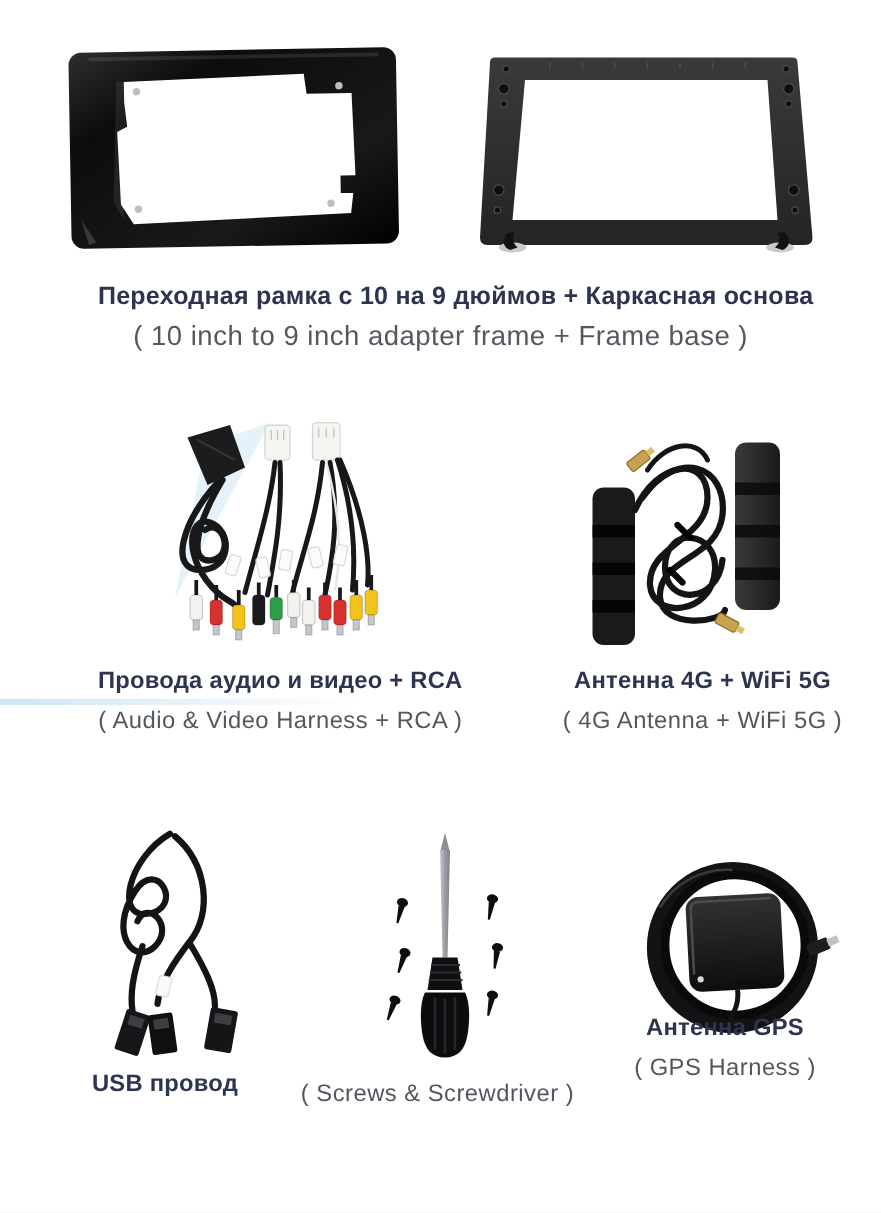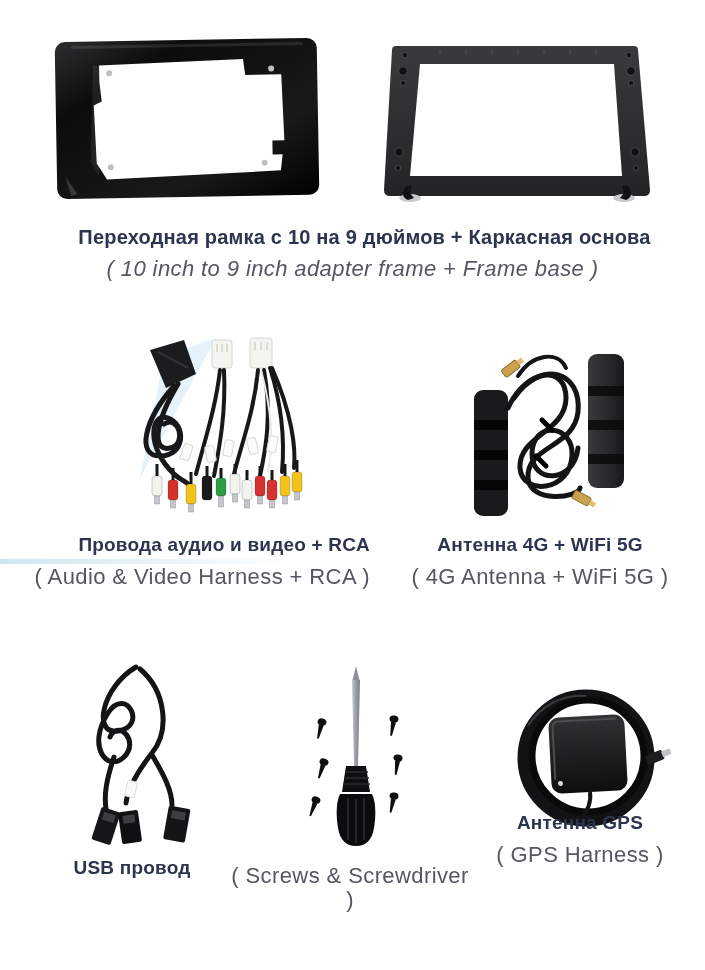--- a/index.html
+++ b/index.html
@@ -25,36 +25,36 @@
     font-weight:700;
     color:var(--ru-color);
     letter-spacing:.2px;
   }
   .caption .en{
     font-weight:400;
     color:var(--en-color);
     letter-spacing:.4px;
   }
   .caption-main .ru{font-size:20px;line-height:26px;padding-left:24px;}
-  .caption-main .en{font-size:22px;line-height:28px;margin-top:5px;font-style:italic;}
+  .caption-main .en{font-size:22px;line-height:28px;margin-top:5px;}
   .caption-sub .ru{font-size:19px;line-height:24px;}
-  .caption-sub .en{font-size:22px;line-height:24px;margin-top:8px;}
+  .caption-sub .en{font-size:19px;line-height:24px;margin-top:8px;}
   .accent-stripe{
     position:absolute;
     left:0;top:559px;width:292px;height:5px;
     background:linear-gradient(to right, var(--stripe-color), rgba(207,230,242,0));
   }
   
   #fig-frame-a{left:46px;top:34px;width:280px;height:170px;}
   #fig-frame-b{left:376px;top:40px;width:282px;height:164px;}
   #cap-frames{left:0;top:224px;width:705px;}
   #fig-harness{left:124px;top:328px;width:190px;height:195px;}
   #fig-antenna{left:462px;top:328px;width:175px;height:195px;}
   #cap-harness{left:10px;top:533px;width:360px;text-align:right;}
-  #cap-antenna{left:405px;top:533px;width:270px;}
+  #cap-antenna{left:427px;top:533px;width:270px;}
   #fig-usb{left:66px;top:661px;width:150px;height:195px;}
   #fig-screwdriver{left:292px;top:666px;width:130px;height:182px;}
   #fig-gps{left:498px;top:666px;width:180px;height:182px;}
   #cap-usb{left:32px;top:856px;width:200px;}
   #cap-screws{left:230px;top:856px;width:240px;}
   #cap-gps{left:475px;top:811px;width:210px;}
 </style>
 </head>
 <body>
 

